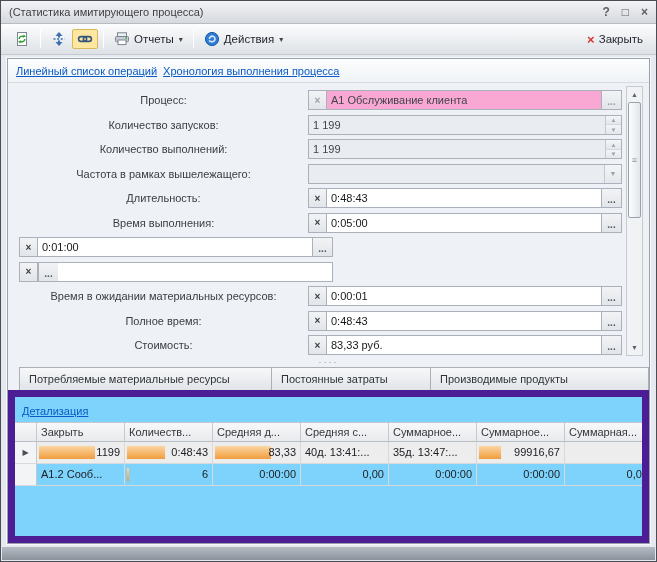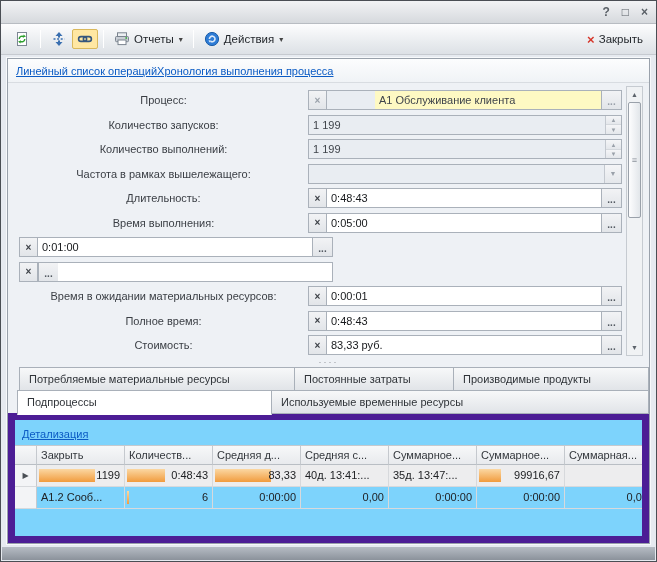--- a/index.html
+++ b/index.html
@@ -41,21 +41,21 @@
 
   
   .main {
     position:absolute; left:6px; right:6px; top:57px; bottom:17px;
     background:#eef1f5; border:1px solid #99a1ab;
     box-shadow:0 0 0 1px #f7f9fb;
     display:flex; flex-direction:column; overflow:hidden;
   }
 
   .links-row {
-    height:24px; display:flex; align-items:center; padding:0 8px;
+    height:24px; display:flex; align-items:center; gap:6px; padding:0 8px;
     background:linear-gradient(#fcfdfe,#f0f3f6);
     border-bottom:1px solid #d8dce1;
   }
   a.link { font-size:11px; color:#0b5bc4; text-decoration:underline; cursor:pointer; }
 
   
   .form-area { position:relative; padding-top:5px; }
   .form-row { height:24.5px; display:flex; align-items:center; padding-left:11px;text-align:center; }
   .f-label { width:289px; flex:none; font-size:11px; color:#3a3e44; }
   .field {
@@ -99,21 +99,21 @@
   
   .tabs-r1 { display:flex; padding-left:11px; height:24px; }
   .tabs-r2 { display:flex; padding-left:9px; height:24px; margin-top:-1px; position:relative; z-index:2; }
   .tab {
     height:100%; display:flex; align-items:center; padding:0 9px;
     background:linear-gradient(#f7f8f9,#e1e4e8);
     border:1px solid #a9b0b9; margin-left:-1px;
     font-size:11px; color:#2f3338; white-space:nowrap; overflow:hidden; cursor:pointer;
   }
   .tabs-r1 .tab:first-child, .tabs-r2 .tab:first-child { margin-left:0; }
-  .tab.w1 { width:276px; } .tab.w2 { width:160px; } .tab.w3 { flex:1; }
+  .tab.w1 { width:253px; } .tab.w2 { width:160px; } .tab.w3 { flex:1; }
   .tab.active {
     width:255px; background:#fff; border-bottom:1px solid #fff; height:25px; z-index:3;
   }
   .tab.rest { flex:1; }
 
   
   .panel {
     flex:1; background:#7dd3fc; border:7px solid #4c1d95; margin-top:-1px;
     display:flex; flex-direction:column; overflow:hidden; position:relative; z-index:1;
   }
@@ -145,20 +145,21 @@
 
   
   .ticon { width:16px; height:16px; display:block; }
 </style>
 </head>
 <body>
 
 <div class="window">
 
   <div class="titlebar">
+    <span class="title">(Статистика имитирующего процесса)</span>
     <div class="tb-btns">
       <span class="tb-btn">?</span>
       <span class="tb-btn">□</span>
       <span class="tb-btn">×</span>
     </div>
   </div>
 
   <div class="toolbar">
     <div class="tool-item">
       <svg class="ticon" viewBox="0 0 16 16">
@@ -220,21 +221,21 @@
     </div>
 
     <div class="form-area">
 
       <div class="form-row">
         <div class="f-label">Процесс:</div>
         <div class="field dis">
           <div class="fx">
               <span>×</span>
             </div>
-          <div class="fv" style="background:#fef9c3;margin-left:48px;">A1 Обслуживание клиента</div>
+          <div class="fv" style="background:#f9a8d4;">A1 Обслуживание клиента</div>
           <div class="fe">...</div>
         </div>
       </div>
 
       <div class="form-row">
         <div class="f-label">Количество запусков:</div>
         <div class="field dis">
           <div class="fv">1 199</div>
           <div class="fspin">
             <span class="sp">▲</span>
@@ -352,24 +353,20 @@
 
     <div class="splitter">
         <span>····</span>
       </div>
 
     <div class="tabs-r1">
       <div class="tab w1">Потребляемые материальные ресурсы</div>
       <div class="tab w2">Постоянные затраты</div>
       <div class="tab w3">Производимые продукты</div>
     </div>
-    <div class="tabs-r2">
-      <div class="tab active">Подпроцессы</div>
-      <div class="tab rest">Используемые временные ресурсы</div>
-    </div>
 
     <div class="panel">
       <div class="detail-row">
         <a class="link">Детализация</a>
       </div>
 
       <div class="grid">
 
         <div class="g-row g-head">
           <div class="gc sel"></div>

